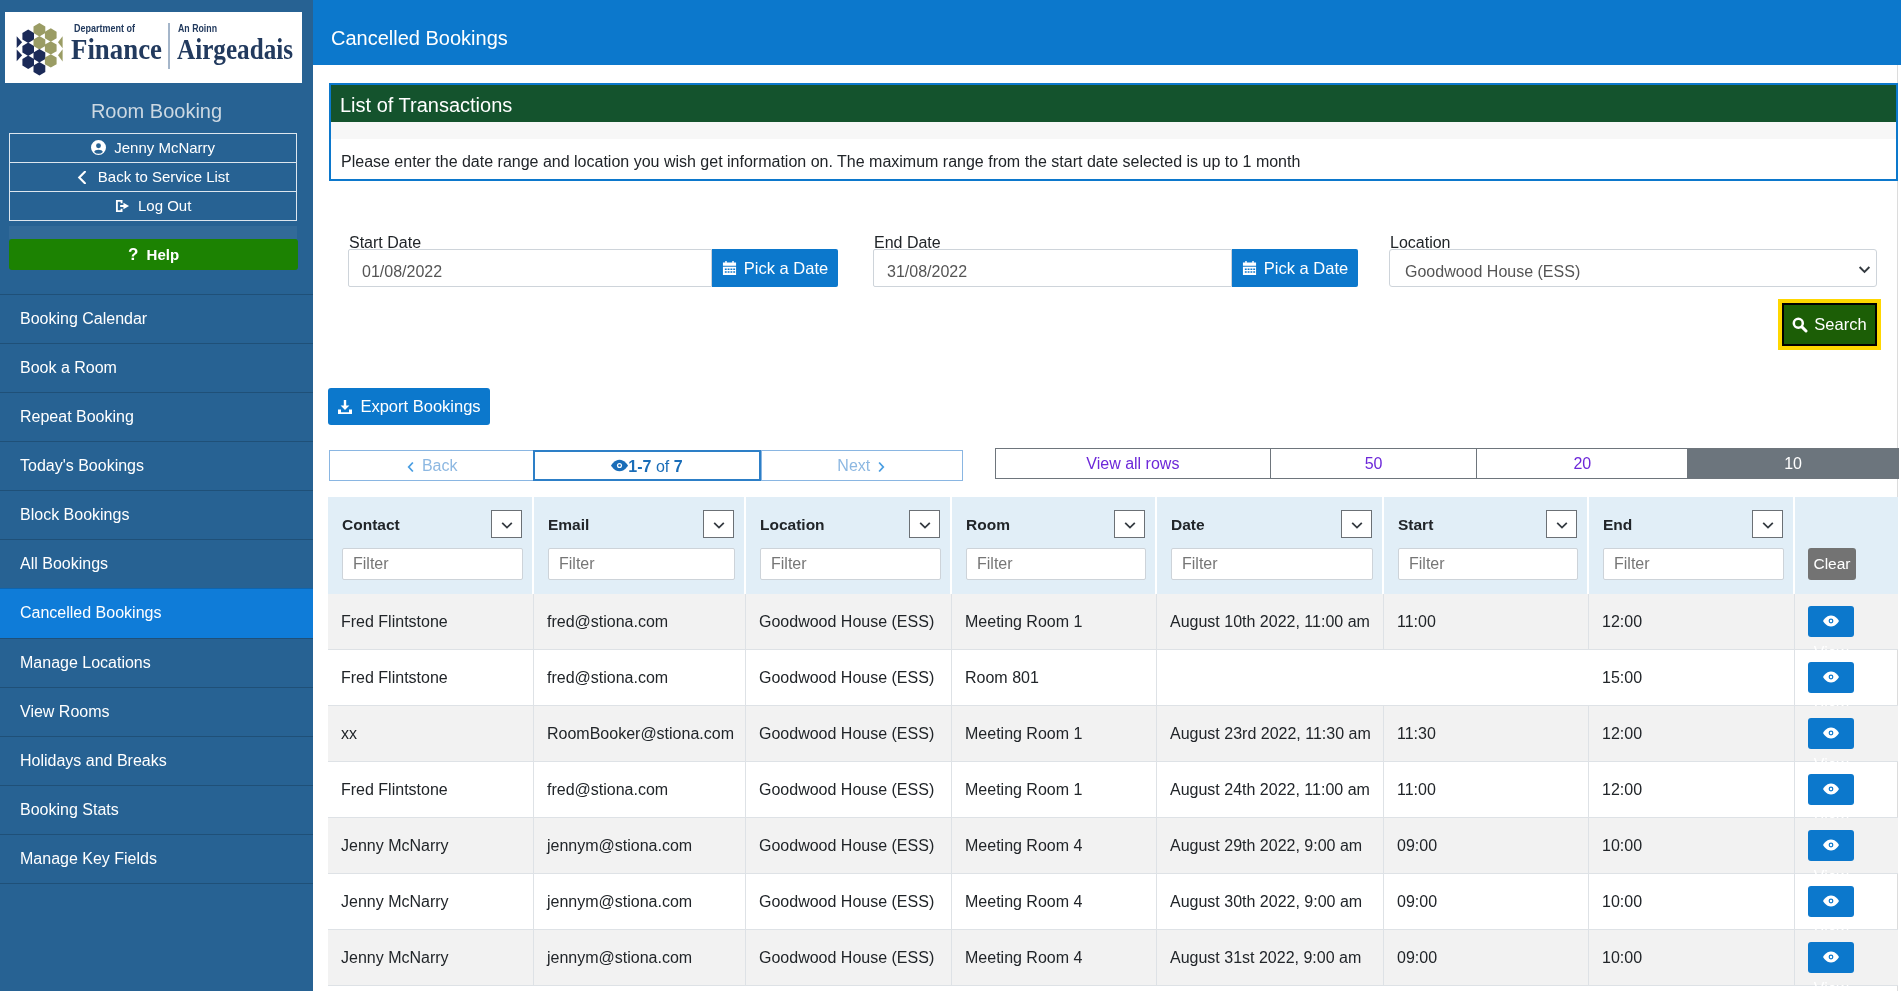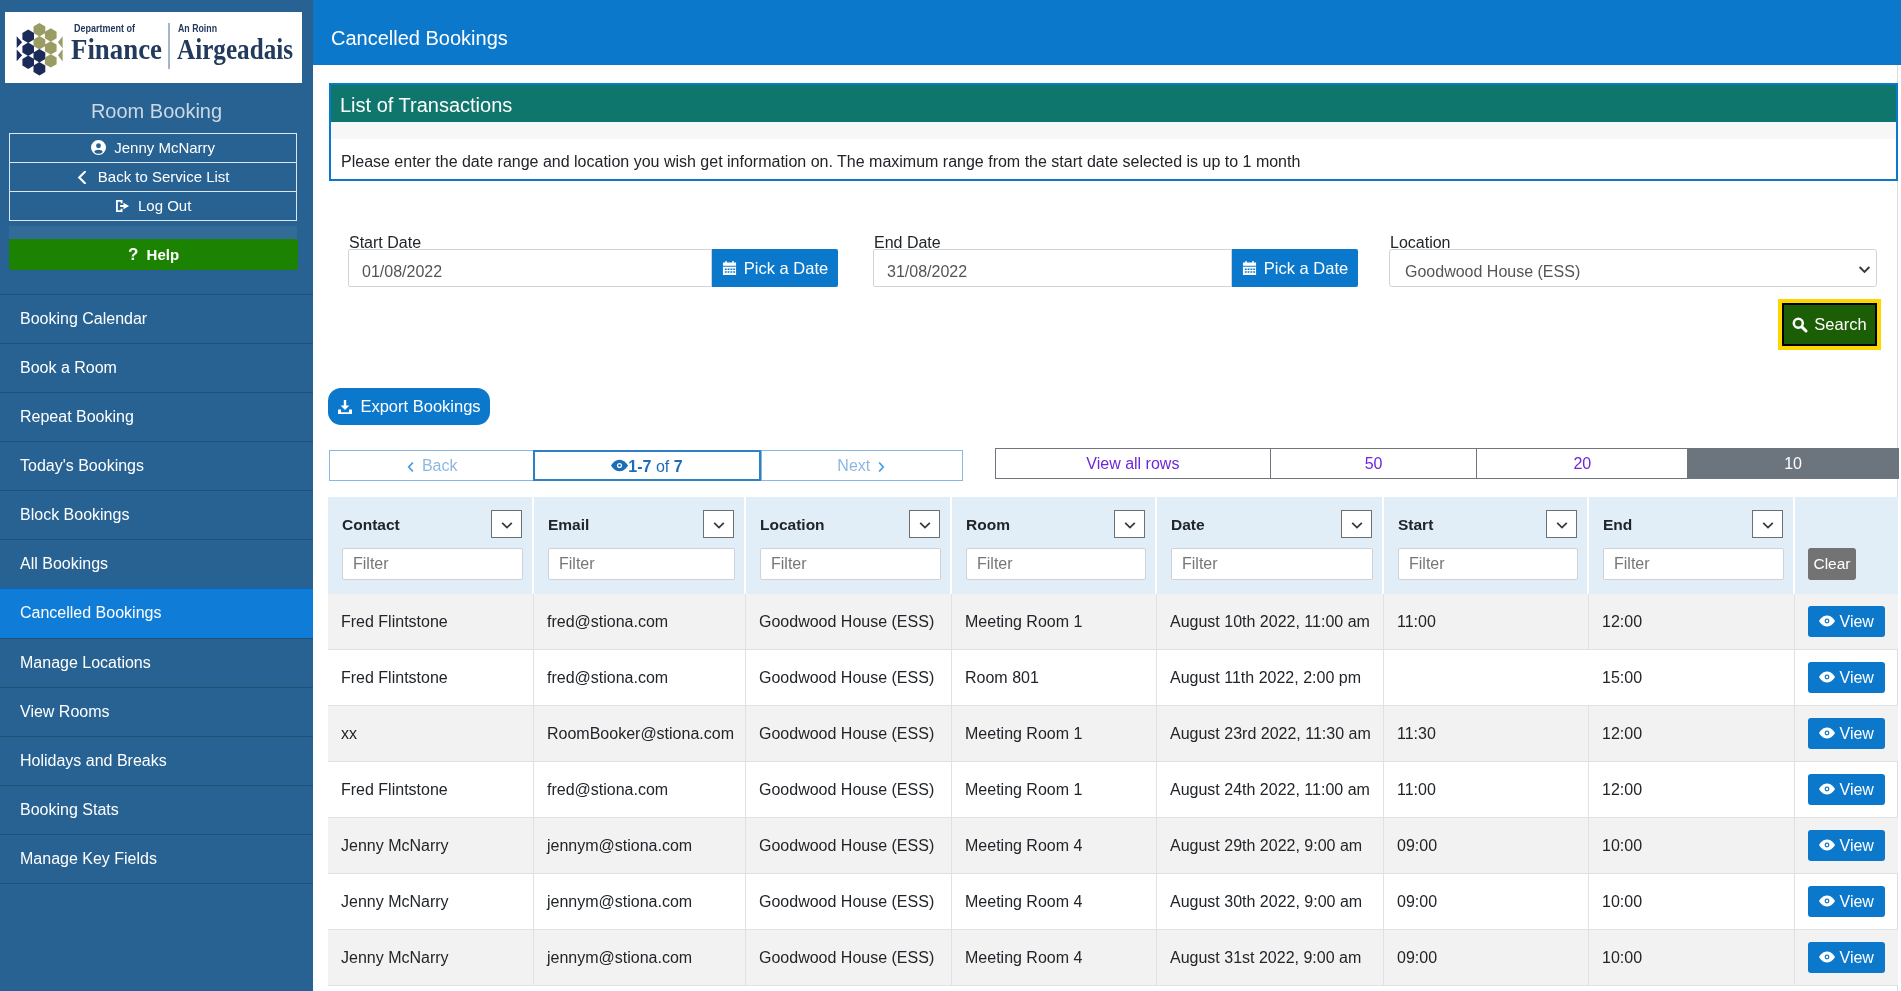--- a/index.html
+++ b/index.html
@@ -17,35 +17,35 @@
 #nav { position:absolute; left:0; top:294px; width:313px; }
 #nav .item { height:49.08px; line-height:48px; padding-left:20px; color:#fff; font-size:16px; border-top:1px solid rgba(0,0,0,0.18); }
 #nav .item.active { background:#0f7cd8; }
 #nav .last { border-top:1px solid rgba(0,0,0,0.18); height:0; }
 
 
 #topbar { position:absolute; left:313px; top:0; width:1588px; height:65px; background:#0c78cc; color:#fff; font-size:20px; line-height:53px; padding-top:12px; padding-left:18px; }
 
 
 #panel { position:absolute; left:329px; top:83px; width:1569px; height:98px; border:2px solid #0c78cc; background:#f7f7f7; }
-#panel .phead { height:37px; background:#0f766e; color:#fff; font-size:20px; line-height:41px; padding-left:9px; }
+#panel .phead { height:37px; background:#14532d; color:#fff; font-size:20px; line-height:41px; padding-left:9px; }
 #panel .pbody { margin-top:17px; height:40px; background:#fff; color:#212529; font-size:16px; line-height:45px; padding-left:10px; }
 
 
 .flabel { position:absolute; color:#212529; font-size:16px; }
 .finput { position:absolute; height:38px; border:1px solid #ced4da; background:#fff; color:#555; font-size:16px; line-height:43px; padding-left:13px; border-radius:2px 0 0 2px; }
 .pickbtn { position:absolute; width:126px; height:38px; background:#0c78cc; color:#fff; font-size:16.5px; line-height:38px; text-align:center; border-radius:0 2px 2px 0; }
 .pickbtn svg { vertical-align:-2px; margin-right:7px; }
 #locsel { position:absolute; left:1389px; top:249px; width:488px; height:38px; border:1px solid #ced4da; border-radius:3px; background:#fff; color:#555; font-size:16px; line-height:43px; padding-left:15px; }
 #locsel svg { position:absolute; right:5px; top:13px; }
 #searchbtn { position:absolute; left:1782px; top:303px; width:95px; height:43px; background:#1c5e06; border:2px solid #000; box-shadow:0 0 0 4px #ffd700; color:#fff; font-size:16.5px; line-height:38px; text-align:center; }
 #searchbtn svg { vertical-align:-3px; margin-right:6px; }
 
 
-#exportbtn { position:absolute; left:328px; top:388px; width:162px; height:37px; background:#0c78cc; border-radius:13px; color:#fff; font-size:16.5px; line-height:37px; text-align:center; }
+#exportbtn { position:absolute; left:328px; top:388px; width:162px; height:37px; background:#0c78cc; border-radius:3px; color:#fff; font-size:16.5px; line-height:37px; text-align:center; }
 #exportbtn svg { vertical-align:-3px; margin-right:7px; }
 
 
 #pagerL { position:absolute; left:329px; top:450px; width:634px; height:31px; display:flex; }
 #pagerL .pc { border:1px solid #8ab6e2; border-right:none; color:#8db8e2; font-size:16px; text-align:center; line-height:29px; }
 #pagerL .pc:last-child { border-right:1px solid #8ab6e2; }
 #pagerL .mid { border:2px solid #2d7fc7 !important; color:#1a6db8; line-height:30px; }
 #pagerR { position:absolute; left:995px; top:448px; width:904px; height:31px; display:flex; border:1px solid #6e757c; }
 #pagerR .pc { border-right:1px solid #6e757c; color:#6d28d9; font-size:16px; text-align:center; line-height:29px; background:#fff; }
 #pagerR .pc:last-child { border-right:none; background:#6c757d; color:#fff; }
@@ -55,21 +55,21 @@
 #thead .hcell { position:absolute; top:0; height:97px; background:#e1eef7; }
 #thead .htitle { position:absolute; left:14px; top:19px; font-size:15.5px; font-weight:700; color:#212529; }
 #thead .dd { position:absolute; top:13px; width:31px; height:28px; background:#fff; border:1px solid #6b7075; }
 #thead .dd svg { position:absolute; left:8px; top:7px; }
 .filter { position:absolute; top:51px; height:32px; border:1px solid #cdd3d9; background:#fff; color:#767676; font-size:16px; line-height:30px; padding-left:10px; border-radius:2px; }
 #clearbtn { position:absolute; left:1480px; top:51px; width:48px; height:32px; background:#737373; border-radius:3px; color:#fff; font-size:15.5px; line-height:32px; text-align:center; }
 #tbody { position:absolute; left:328px; top:594px; width:1570px; }
 .trow { position:relative; height:56px; border-bottom:1px solid #dee2e6; }
 .trow.odd { background:#f2f2f2; }
 .trow .tc { position:absolute; top:0; height:55px; line-height:55px; padding-left:13px; font-size:16px; color:#212529; border-right:1px solid #dee2e6; overflow:hidden; }
-.viewbtn { position:absolute; left:1480px; top:12px; width:77px; height:31px; background:#0c78cc; border-radius:3px; color:#fff; font-size:16px; line-height:31px; text-align:center; }
+.viewbtn { position:absolute; left:1480px; top:12px; width:46px; height:31px; background:#0c78cc; border-radius:3px; color:#fff; font-size:16px; line-height:31px; text-align:center; }
 #rightline { position:absolute; left:1897px; top:65px; width:1px; height:926px; background:#dcdcdc; }
 .ic { display:inline-block; vertical-align:-2px; }
 </style>
 </head>
 <body>
 <div id="topbar">Cancelled Bookings</div>
 <div id="rightline"></div>
 
 <div id="sidebar">
   <div id="logobox">
@@ -260,21 +260,20 @@
           <path d="M16 8s-3-5.5-8-5.5S0 8 0 8s3 5.5 8 5.5S16 8 16 8z"></path>
           <circle cx="8" cy="8" r="2.4" fill="#0c78cc"></circle>
           <circle cx="8" cy="8" r="1.2" fill="#fff"></circle>
         </svg> View</div>
     </div>
     <div class="trow even">
       <div class="tc" style="left:0px; width:206px;">Fred Flintstone</div>
       <div class="tc" style="left:206px; width:212px;">fred@stiona.com</div>
       <div class="tc" style="left:418px; width:206px;">Goodwood House (ESS)</div>
       <div class="tc" style="left:624px; width:205px;">Room 801</div>
-      <div class="tc" style="left:829px; width:227px;">August 11th 2022, 2:00 pm</div>
       <div class="tc" style="left:1261px; width:206px;">15:00</div>
       <div class="viewbtn"><svg class="ic" width="16" height="16" viewBox="0 0 16 16" fill="#fff">
           <path d="M16 8s-3-5.5-8-5.5S0 8 0 8s3 5.5 8 5.5S16 8 16 8z"></path>
           <circle cx="8" cy="8" r="2.4" fill="#0c78cc"></circle>
           <circle cx="8" cy="8" r="1.2" fill="#fff"></circle>
         </svg> View</div>
     </div>
     <div class="trow odd">
       <div class="tc" style="left:0px; width:206px;">xx</div>
       <div class="tc" style="left:206px; width:212px;">RoomBooker@stiona.com</div>

